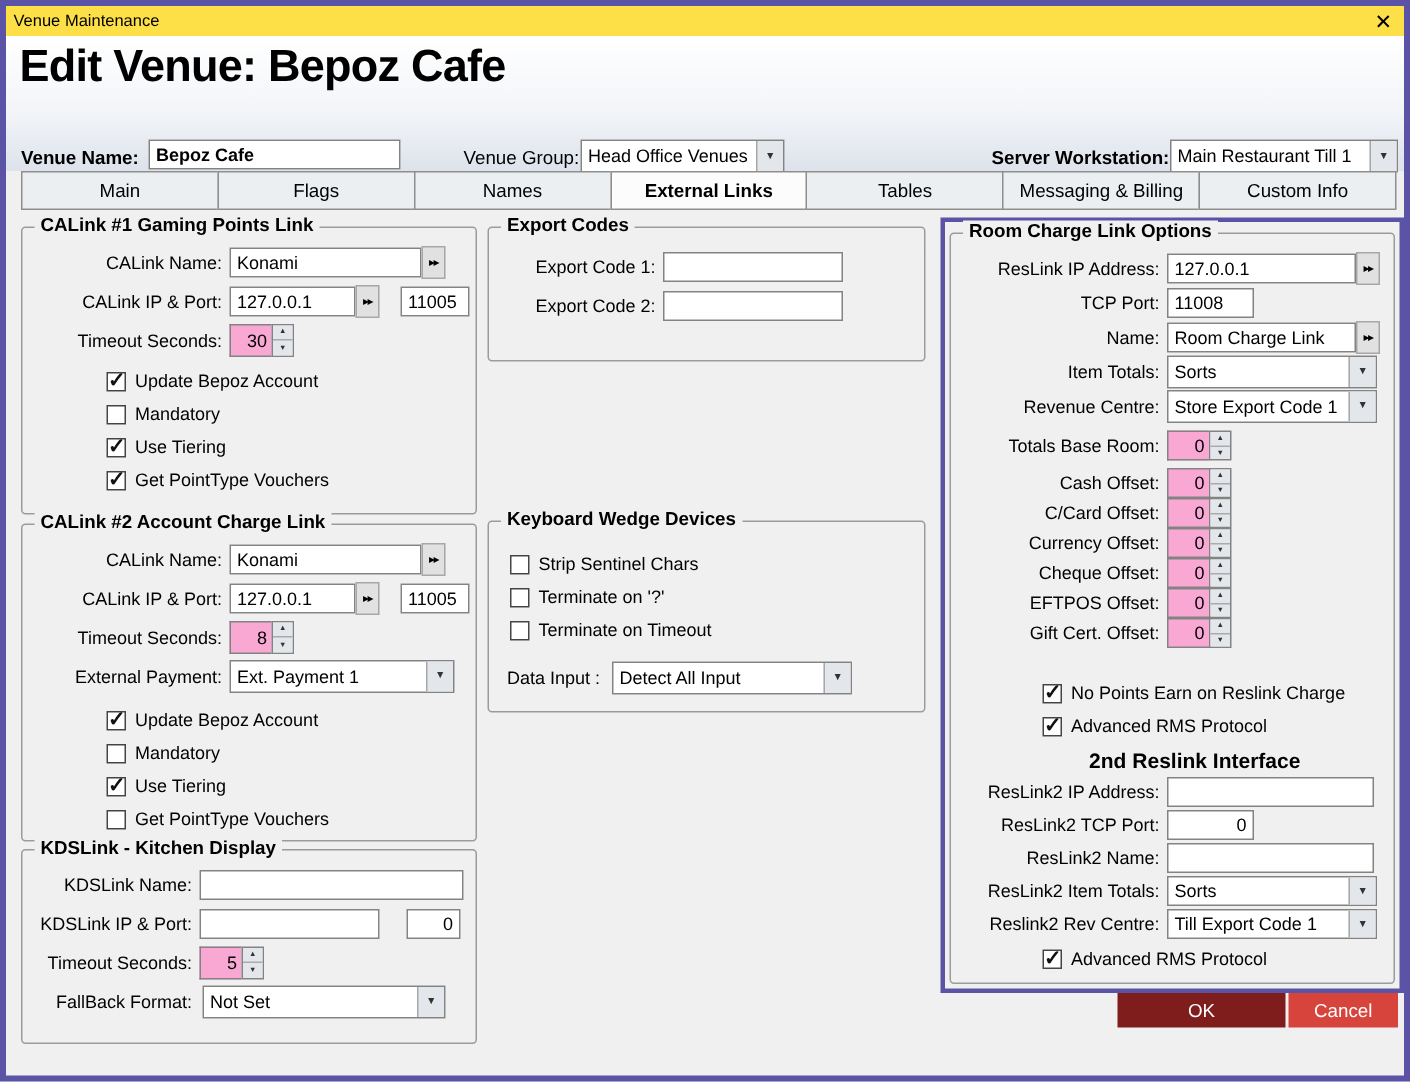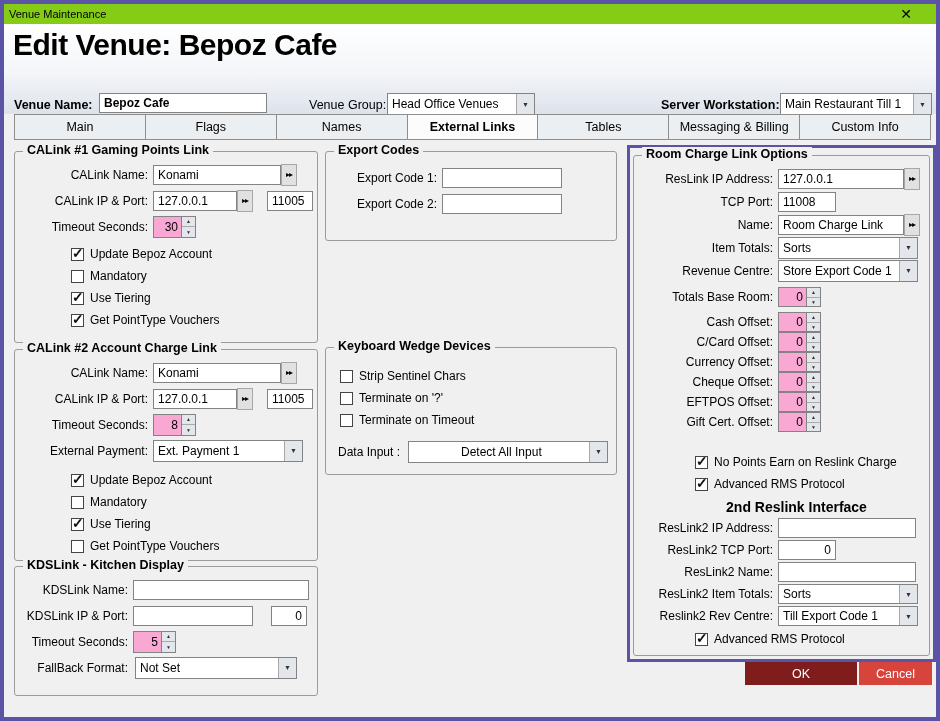--- a/index.html
+++ b/index.html
@@ -1,41 +1,41 @@
 <!DOCTYPE html>
 <html><head>
 <meta charset="utf-8">
 <style>
   * { margin:0; padding:0; box-sizing:border-box; }
   html,body { width:940px; height:721px; }
   body { font-family:"Liberation Sans", sans-serif; font-size:12px; color:#000; background:#fff; }
   .window { position:relative; width:940px; height:721px; border:4px solid #5b53a5; background:#f0f0f0; overflow:hidden; }
-  .titlebar { position:absolute; top:0; left:0; right:0; height:20px; background:#84cc16; display:flex; align-items:center; padding:0 24px 0 5px; font-size:11px; }
+  .titlebar { position:absolute; top:0; left:0; right:0; height:20px; background:#fde047; display:flex; align-items:center; padding:0 8px 0 5px; font-size:11px; }
   .close-btn { margin-left:auto; font-size:14px; line-height:1; cursor:pointer; }
   .header-bg { position:absolute; top:20px; left:0; right:0; height:90px; background:linear-gradient(180deg,#ffffff 0%,#f3f5f9 55%,#dde2eb 100%); }
   .heading { position:absolute; left:9px; top:24px; font-size:30px; font-weight:bold; letter-spacing:-0.5px; }
   .hlabel { position:absolute; top:90px; height:22px; line-height:22px; font-size:12.5px; white-space:nowrap; }
   .bold { font-weight:bold; }
   .abs { position:absolute; }
   .tbox { background:#fff; border:1px solid #838383; height:20px; display:flex; align-items:center; padding:0 4px; font-size:12px; white-space:nowrap; overflow:hidden; flex:none; }
   .tr { justify-content:flex-end; }
   .dropdown { background:#fff; border:1px solid #838383; height:22px; display:flex; align-items:center; flex:none; }
   .dd-value { padding:0 4px; flex:1; white-space:nowrap; overflow:hidden; }
   .dd-arrow { width:18px; align-self:stretch; background:#e3e6ea; border-left:1px solid #a8a8a8; display:flex; align-items:center; justify-content:center; font-size:7px; color:#333; flex:none; }
   .tabs { position:absolute; left:10px; top:110px; right:6px; height:26px; display:flex; }
   .tab { flex:1; border:1px solid #8e8e8e; margin-right:-1px; background:#eceff2; display:flex; align-items:center; justify-content:center; font-size:12.5px; cursor:pointer; white-space:nowrap; }
   .tab.active { background:#fcfcfc; font-weight:bold; z-index:2; }
   .groupbox { position:absolute; border:1px solid #9b9b9b; border-radius:3px; padding:12px 6px 4px 6px; }
   .gb-title { position:absolute; top:-9px; left:8px; background:#f0f0f0; padding:0 4px; font-weight:bold; font-size:12.5px; white-space:nowrap; }
   .frow { display:flex; align-items:center; height:21px; margin-bottom:5px; }
   .flabel { text-align:right; padding-right:5px; white-space:nowrap; flex:none; }
   .lw132 { width:132px; } .lw112 { width:112px; } .lw110 { width:110px; } .lw138 { width:138px; } .lw76 { width:76px; text-align:left; padding-left:6px; }
   .w36{width:36px;} .w46{width:46px;} .w58{width:58px;} .w84{width:84px;} .w120{width:120px;} .w126{width:126px;} .w128{width:128px;}
-  .w138{width:138px;} .w140{width:140px;} .w148{width:148px;} .w150{width:150px;} .w152{width:152px;} .w162{width:162px;}
-  .w168{width:168px;} .w176{width:176px;} .w200{width:200px;padding-left:48px;}
+  .w138{width:138px;} .w140{width:140px;} .w148{width:136px;} .w150{width:150px;} .w152{width:152px;} .w162{width:162px;}
+  .w168{width:168px;} .w176{width:176px;} .w200{width:160px;}
   .morebtn { width:16px; height:22px; background:#e1e1e1; border:1px solid #a7a7a7; font-size:8px; display:flex; align-items:center; justify-content:center; letter-spacing:-1px; cursor:pointer; flex:none; }
   .spinner { display:flex; height:22px; flex:none; }
   .spin-value { width:28px; background:#f9a8d4; border:1px solid #838383; border-right:none; display:flex; align-items:center; justify-content:flex-end; padding-right:3px; }
   .spin-btns { width:15px; display:flex; flex-direction:column; border:1px solid #838383; }
   .spin-btn { flex:1; background:#e3e6ea; display:flex; align-items:center; justify-content:center; font-size:5px; color:#333; cursor:pointer; }
   .spin-btn + .spin-btn { border-top:1px solid #aaa; }
   .checkrow { display:flex; align-items:center; height:20px; margin-bottom:2px; cursor:pointer; white-space:nowrap; }
   .checkbox { width:13px; height:13px; background:#fff; border:1px solid #444; position:relative; flex:none; margin-right:6px; }
   .checkbox[data-checked="true"]::after { content:"✓"; position:absolute; left:0; top:-4px; font-size:14px; font-weight:bold; color:#111; }
   .subhead { font-weight:bold; font-size:14px; text-align:center; height:22px; line-height:22px; padding-left:30px; }

